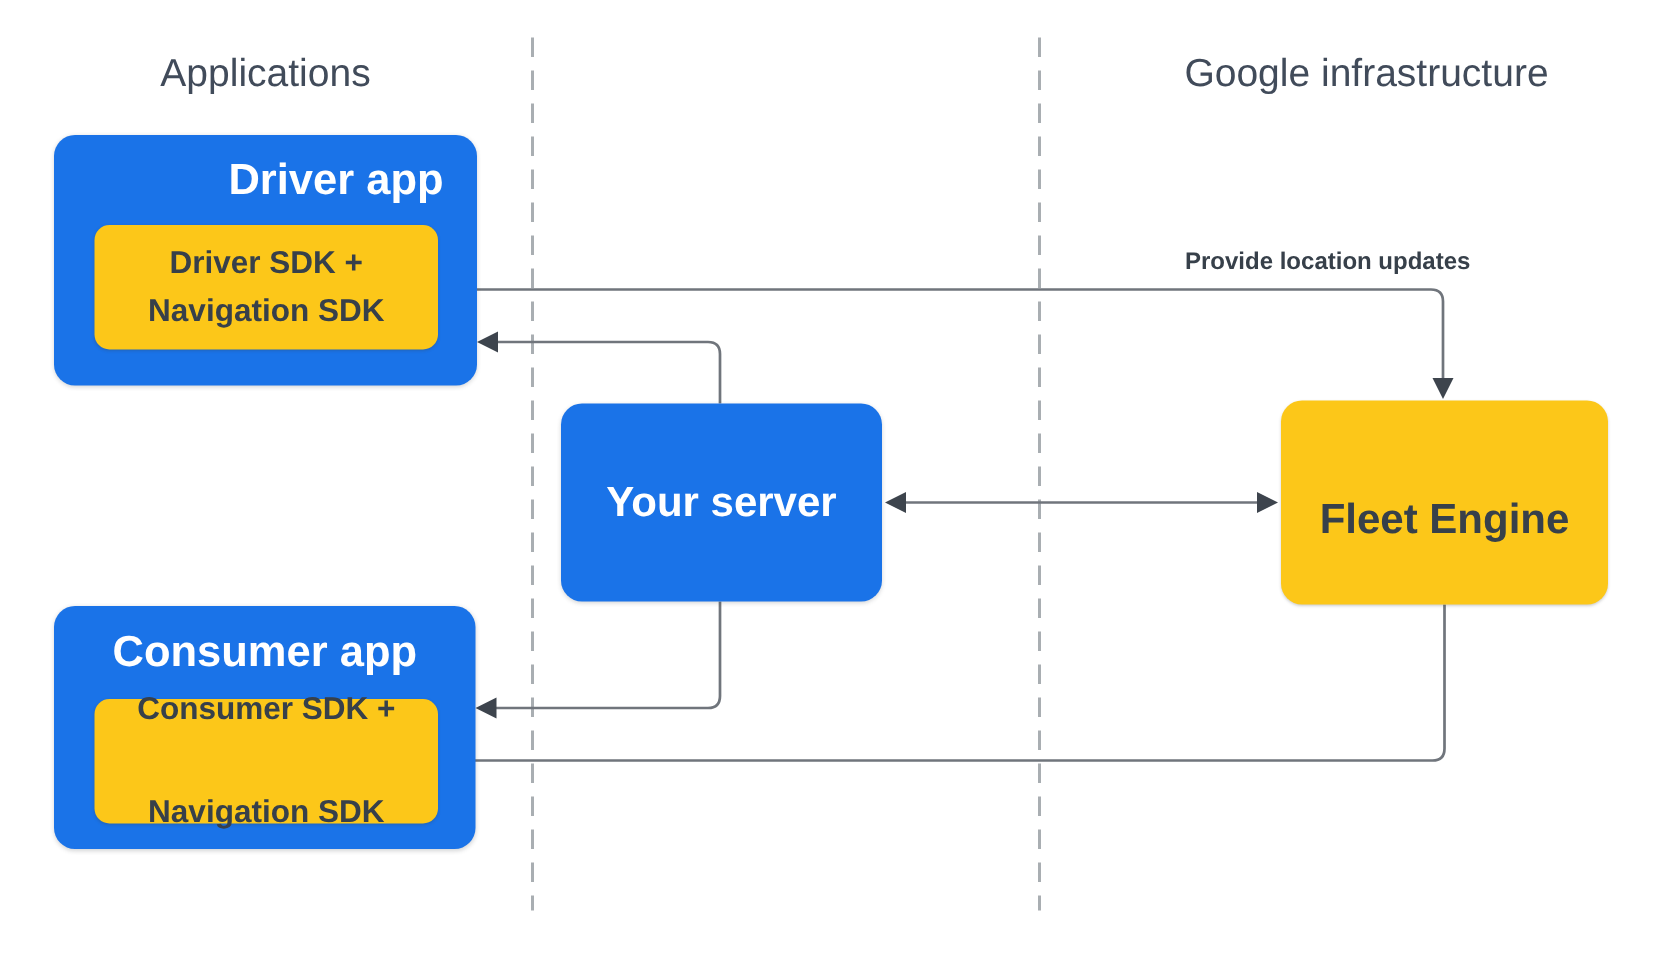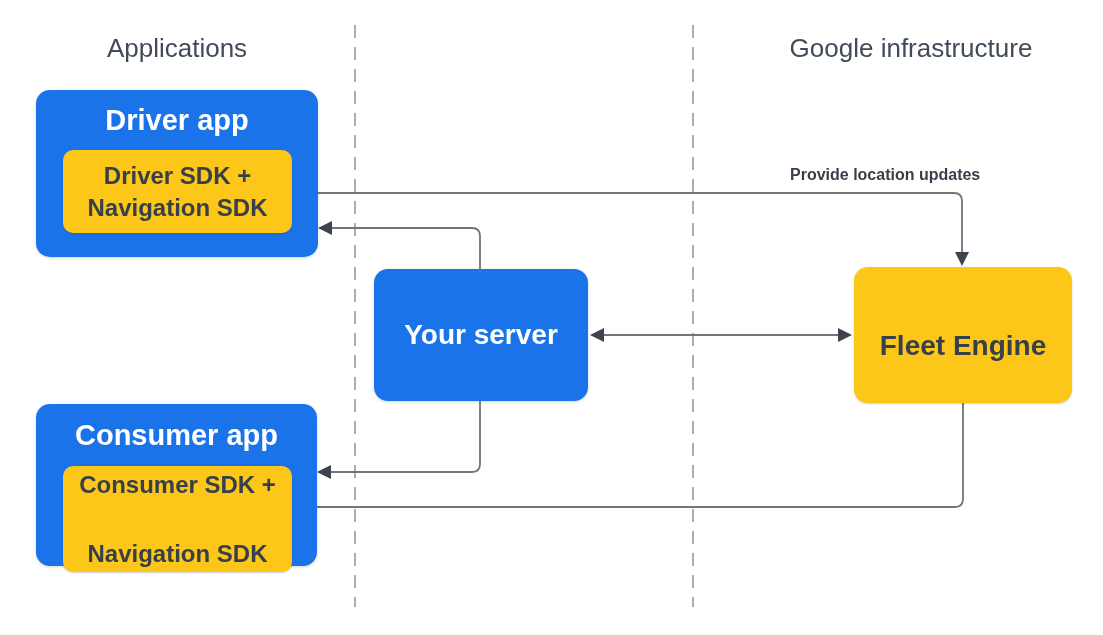--- a/index.html
+++ b/index.html
@@ -16,21 +16,21 @@
   .divider{fill:none;stroke:var(--divider,#A9AEB2);stroke-width:2;stroke-dasharray:13 9;}
   .arrowhead{fill:var(--arrowhead,#3D444D);stroke:none;}
   .node-blue{
     position:absolute;background:var(--node-blue,#1A73E8);border-radius:14px;
     box-shadow:0 1px 3px rgba(60,64,67,.22);
   }
   .node-yellow{
     position:absolute;background:var(--node-yellow,#FCC719);border-radius:10px;
     box-shadow:0 1px 2px rgba(60,64,67,.25);
     display:flex;flex-direction:column;align-items:center;justify-content:center;
-    font-size:24px;font-weight:700;color:var(--text-dark,#37404A);line-height:32px;text-align:center;
+    font-size:21px;font-weight:700;color:var(--text-dark,#37404A);line-height:32px;text-align:center;
   }
   .blue-title{
     position:absolute;display:flex;align-items:center;justify-content:center;
     font-size:29px;font-weight:700;color:var(--text-on-blue,#ffffff);white-space:nowrap;
   }
   .big-node-title{
     position:absolute;display:flex;align-items:center;justify-content:center;
     font-size:28px;font-weight:700;white-space:nowrap;
   }
   .fleet-title{color:var(--text-dark,#37404A);}
@@ -63,29 +63,29 @@
     <polygon class="arrowhead" points="318,228 332,221 332,235"></polygon>
 
     <path class="edge-line" d="M 480 401 V 464 Q 480 472 472 472 H 330"></path>
     <polygon class="arrowhead" points="317,472 331,465 331,479"></polygon>
 
     <path class="edge-line" d="M 963 403 V 499 Q 963 507 955 507 H 306"></path>
     <polygon class="arrowhead" points="293,507 307,500 307,514"></polygon>
   </svg>
 
   <div class="node-blue" style="left:36px;top:90px;width:282px;height:167px;"></div>
-  <div class="blue-title" style="left:36px;top:90px;width:282px;height:60px;">Driver app</div>
+  <div class="blue-title" style="left:36px;top:90px;width:282px;height:60px;padding-left:47px;">Driver app</div>
   <div class="node-yellow" style="left:63px;top:150px;width:229px;height:83px;">
     <span>Driver SDK +</span>
     <span>Navigation SDK</span>
   </div>
 
   <div class="node-blue" style="left:36px;top:404px;width:281px;height:162px;"></div>
   <div class="blue-title" style="left:36px;top:404px;width:281px;height:62px;text-align:right;">Consumer app</div>
-  <div class="node-yellow" style="left:63px;top:466px;width:229px;height:106px;gap:37px;">
+  <div class="node-yellow" style="left:63px;top:466px;width:229px;height:83px;gap:37px;">
     <span>Consumer SDK +</span>
     <span>Navigation SDK</span>
   </div>
 
   <div class="node-blue" style="left:374px;top:269px;width:214px;height:132px;"></div>
   <div class="blue-title big-node-title" style="left:374px;top:269px;width:214px;height:132px;color:var(--text-on-blue,#fff);">Your server</div>
 
   <div class="node-yellow" style="left:854px;top:267px;width:218px;height:136px;border-radius:14px;"></div>
   <div class="big-node-title fleet-title" style="left:854px;top:278px;width:218px;height:136px;">Fleet Engine</div>
 

